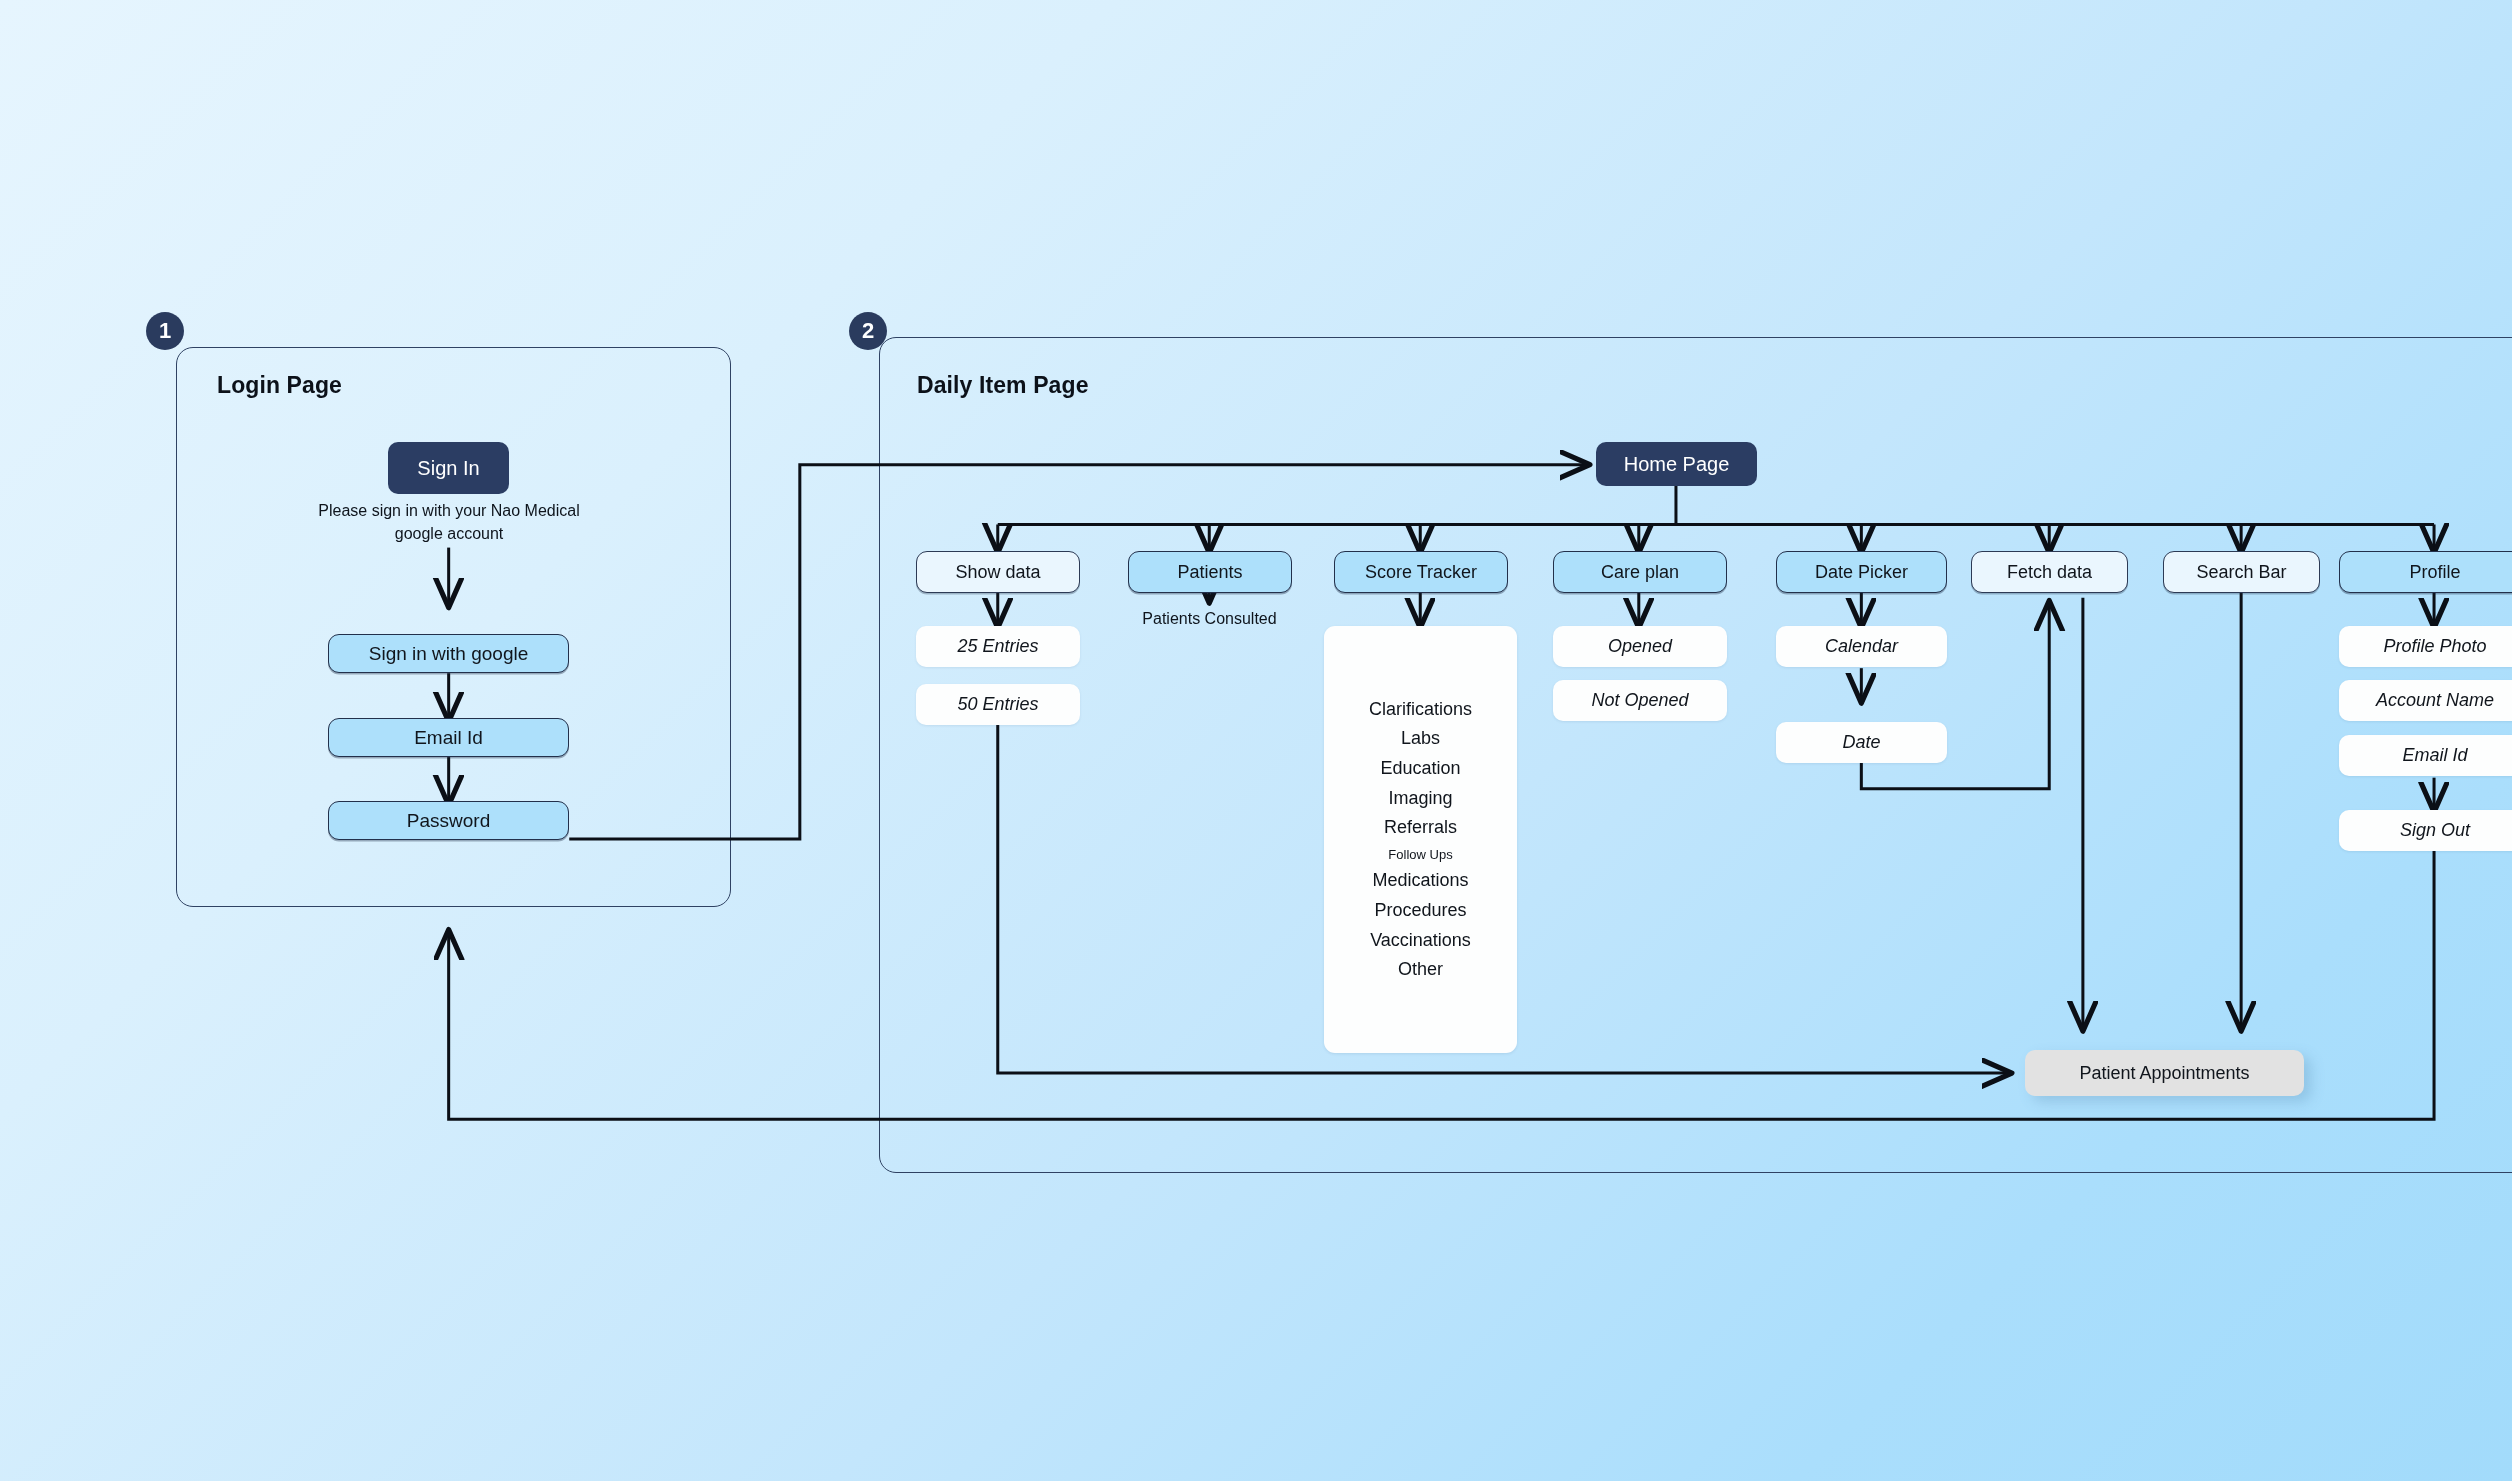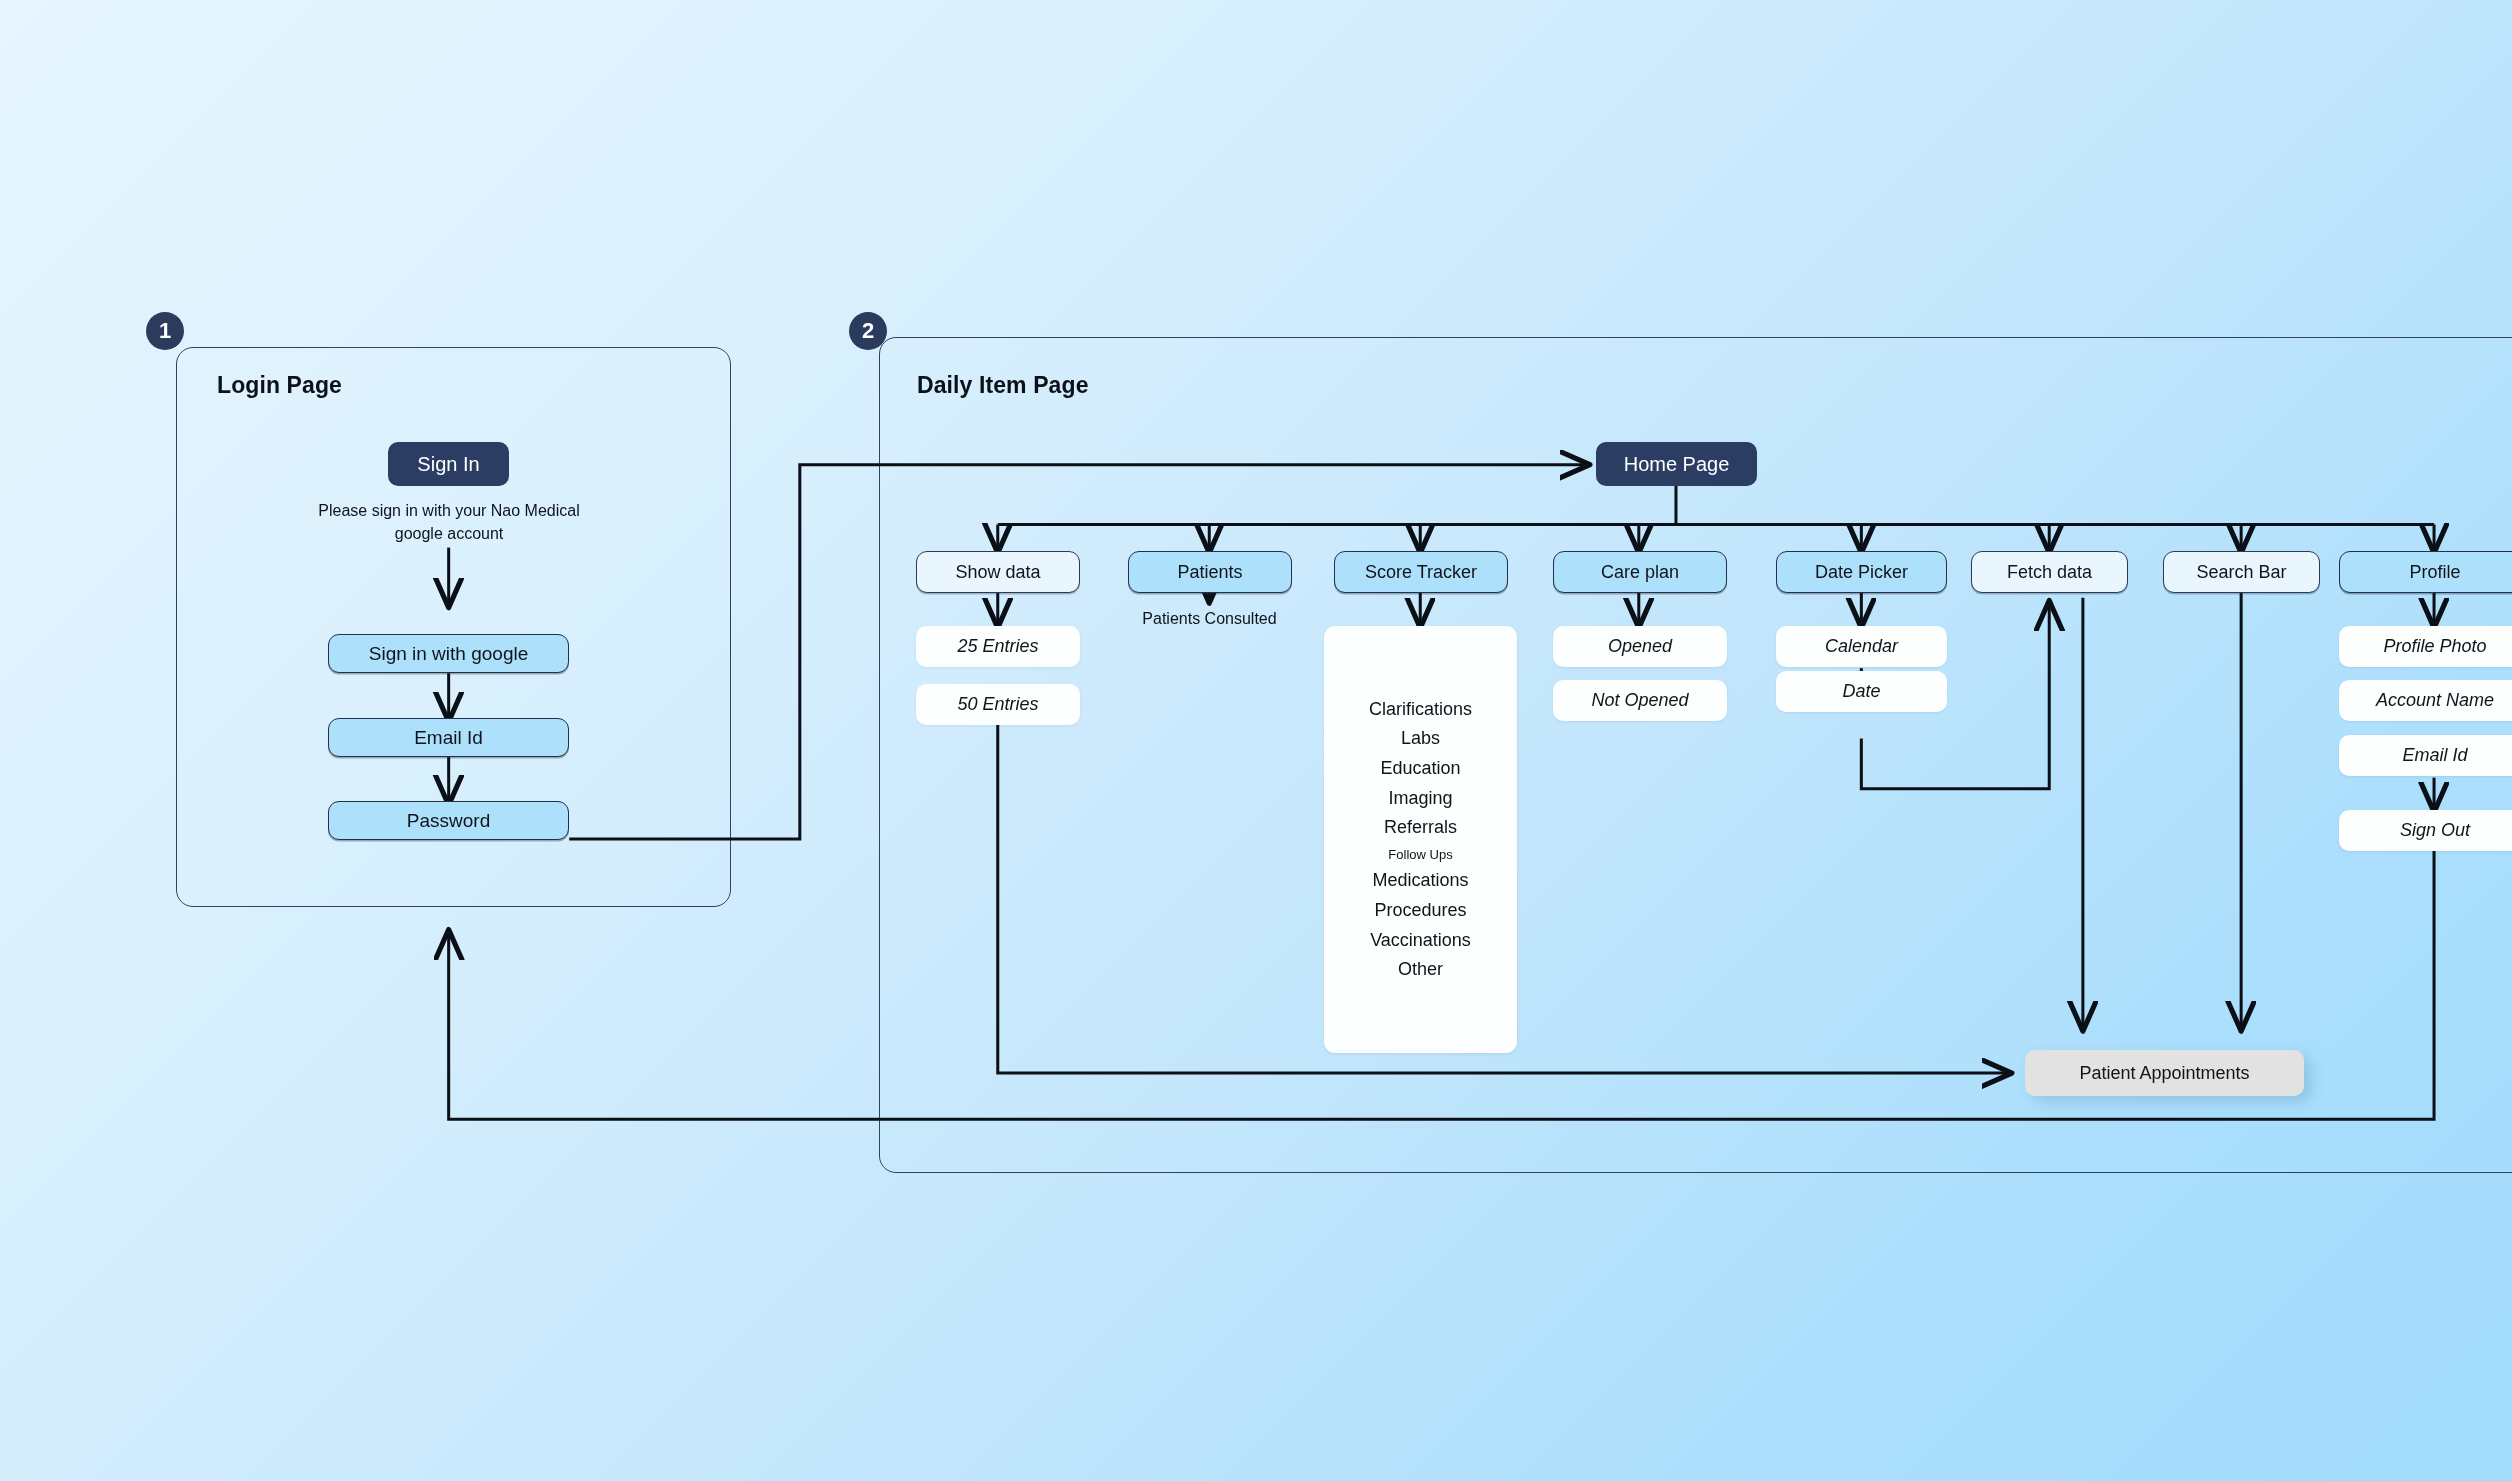--- a/index.html
+++ b/index.html
@@ -102,21 +102,21 @@
 </svg>
 
 <div class="group-frame" style="left:176px;top:347px;width:553px;height:558px;"></div>
 <div class="badge" style="left:146px;top:312px;">1</div>
 <div class="group-title" style="left:217px;top:372px;">Login Page</div>
 
 <div class="group-frame" style="left:879px;top:337px;width:1688px;height:834px;"></div>
 <div class="badge" style="left:849px;top:312px;">2</div>
 <div class="group-title" style="left:917px;top:372px;">Daily Item  Page</div>
 
-<div class="node navy" style="left:388px;top:442px;width:121px;height:44px;font-size:20px;">Sign In</div>
+<div class="node navy" style="left:388px;top:442px;width:121px;height:52px;font-size:20px;">Sign In</div>
 
 <div class="plain-label" style="left:283px;top:502px;width:332px;font-size:16px;">Please sign in with your Nao Medical</div>
 <div class="plain-label" style="left:283px;top:525px;width:332px;font-size:16px;">google account</div>
 
 <div class="node pill-blue" style="left:328px;top:634px;width:241px;height:39px;font-size:19px;">Sign in with google</div>
 <div class="node pill-blue" style="left:328px;top:718px;width:241px;height:39px;font-size:19px;">Email Id</div>
 <div class="node pill-blue" style="left:328px;top:801px;width:241px;height:39px;font-size:19px;">Password</div>
 
 <div class="node navy" style="left:1596px;top:442px;width:161px;height:44px;font-size:20px;">Home Page</div>
 
@@ -144,21 +144,21 @@
   <span style="font-size:18px;padding:4.3px 0;">Medications</span>
   <span style="font-size:18px;padding:4.3px 0;">Procedures</span>
   <span style="font-size:18px;padding:4.3px 0;">Vaccinations</span>
   <span style="font-size:18px;padding:4.3px 0;">Other</span>
 </div>
 
 <div class="node card-white" style="left:1553px;top:626px;width:174px;height:41px;font-size:18px;">Opened</div>
 <div class="node card-white" style="left:1553px;top:680px;width:174px;height:41px;font-size:18px;">Not Opened</div>
 
 <div class="node card-white" style="left:1776px;top:626px;width:171px;height:41px;font-size:18px;">Calendar</div>
-<div class="node card-white" style="left:1776px;top:671px;width:171px;height:41px;font-size:18px;">Date</div>
+<div class="node card-white" style="left:1776px;top:722px;width:171px;height:41px;font-size:18px;">Date</div>
 
 <div class="node card-white" style="left:2339px;top:626px;width:192px;height:41px;font-size:18px;">Profile Photo</div>
 <div class="node card-white" style="left:2339px;top:680px;width:192px;height:41px;font-size:18px;">Account Name</div>
 <div class="node card-white" style="left:2339px;top:735px;width:192px;height:41px;font-size:18px;">Email Id</div>
 <div class="node card-white" style="left:2339px;top:810px;width:192px;height:41px;font-size:18px;">Sign Out</div>
 
 <div class="node card-grey" style="left:2025px;top:1050px;width:279px;height:46px;font-size:18px;">Patient Appointments</div>
 
 
 </body></html>

